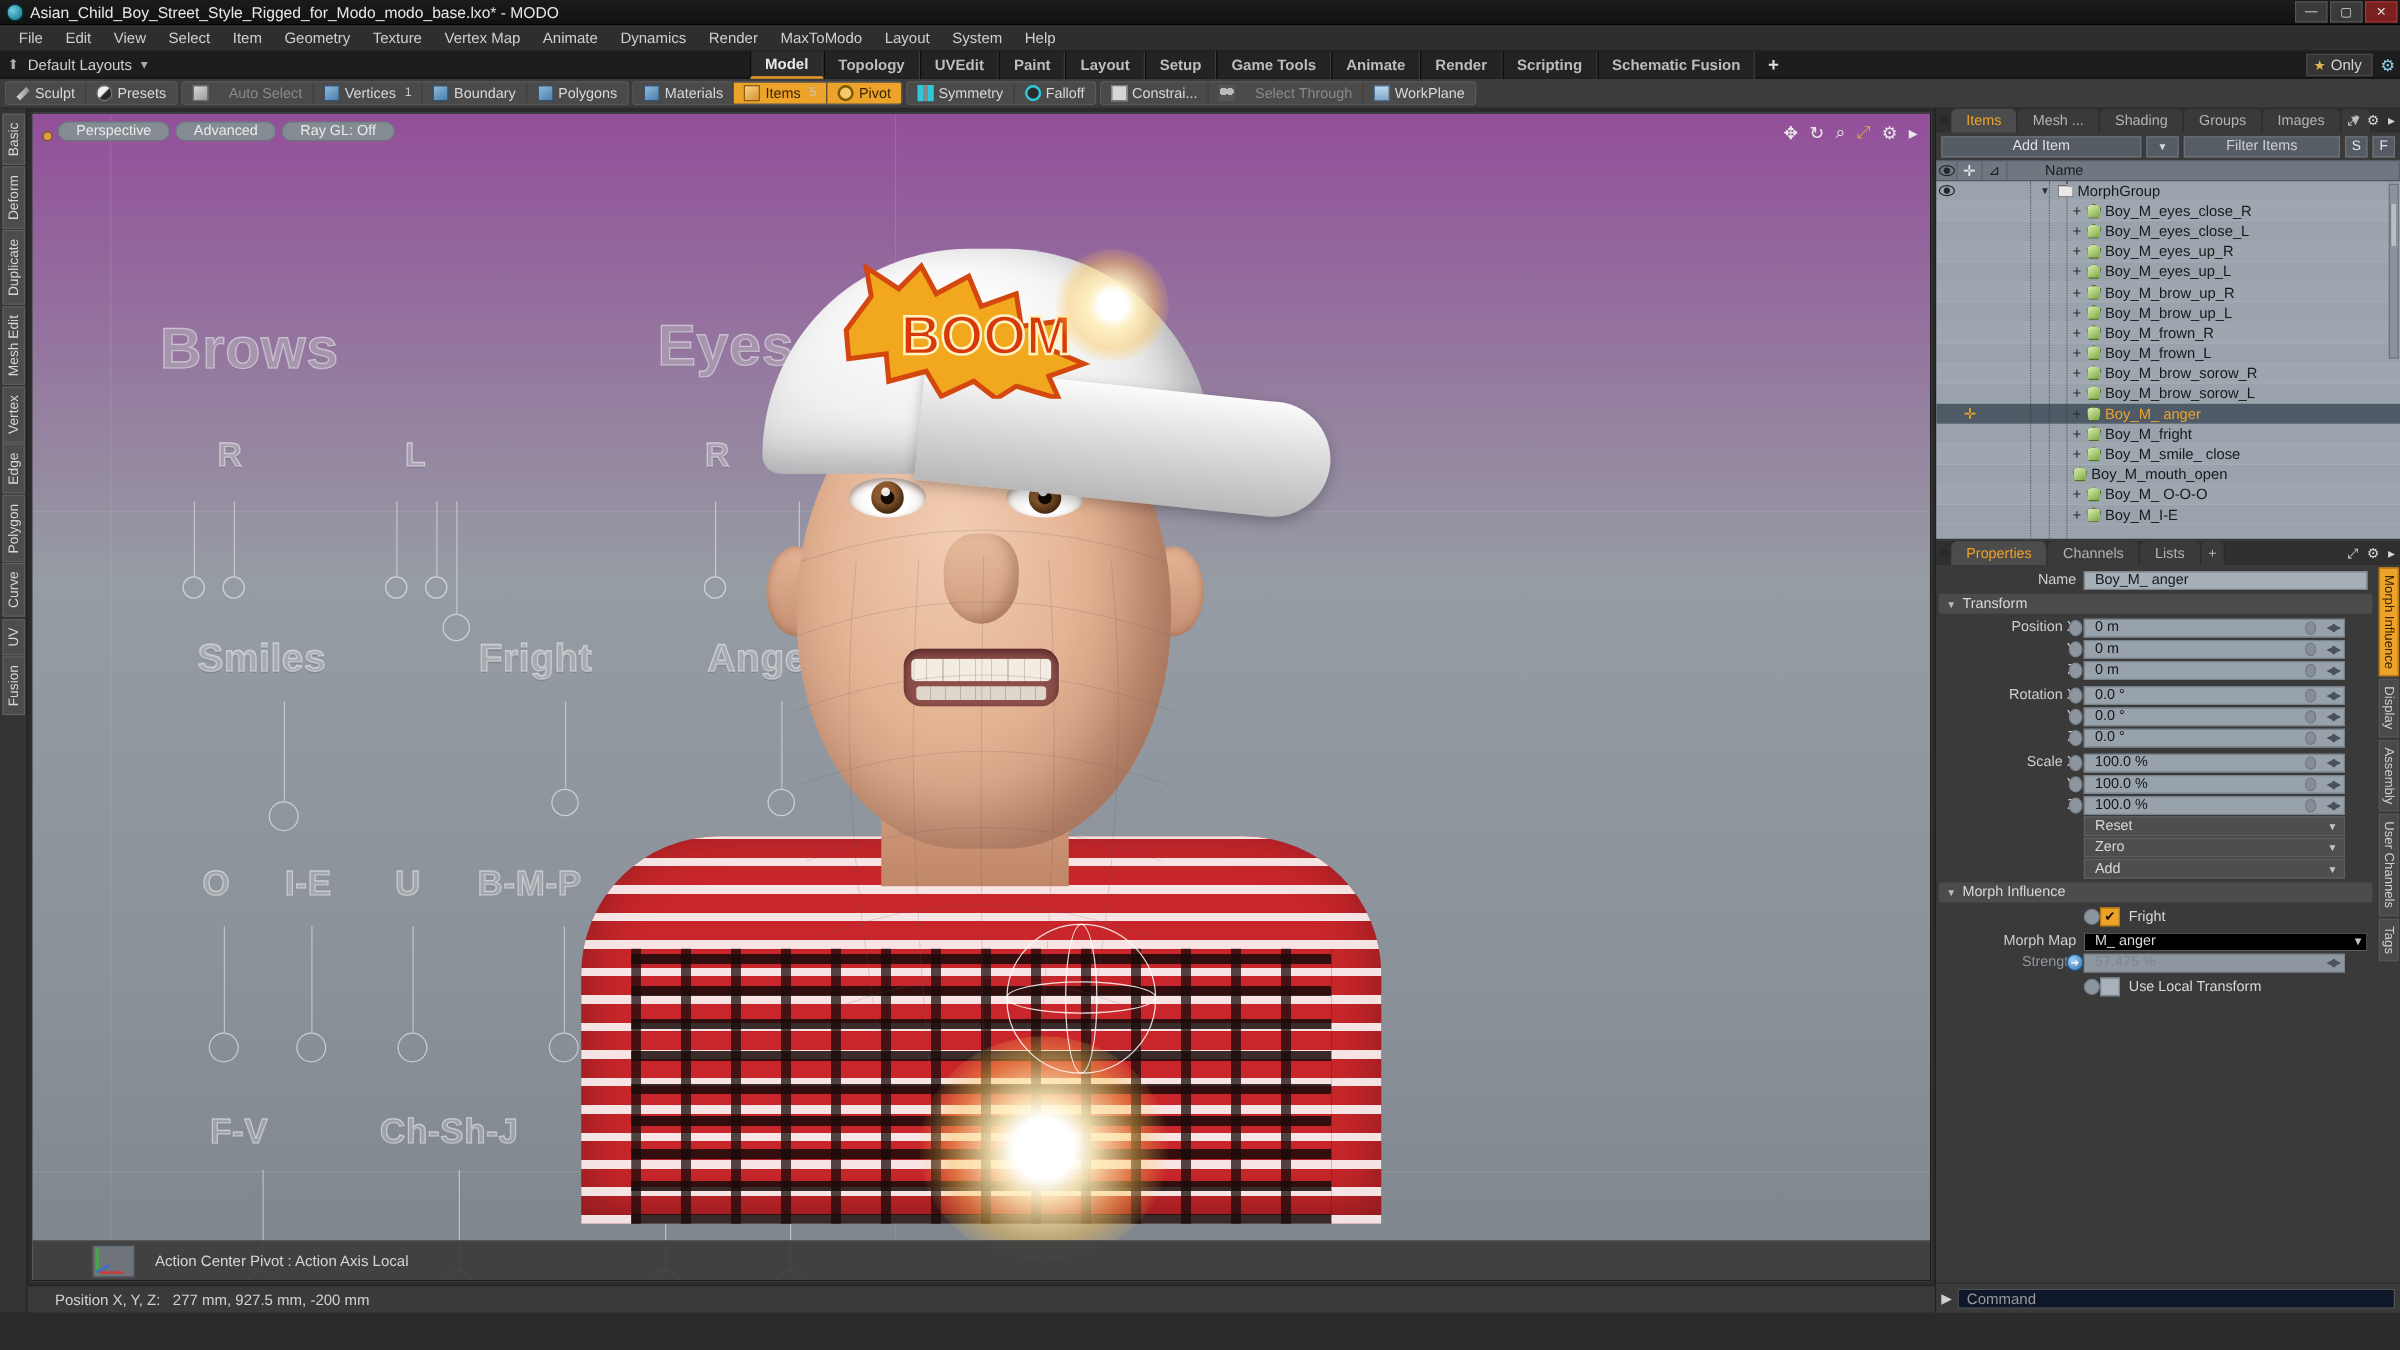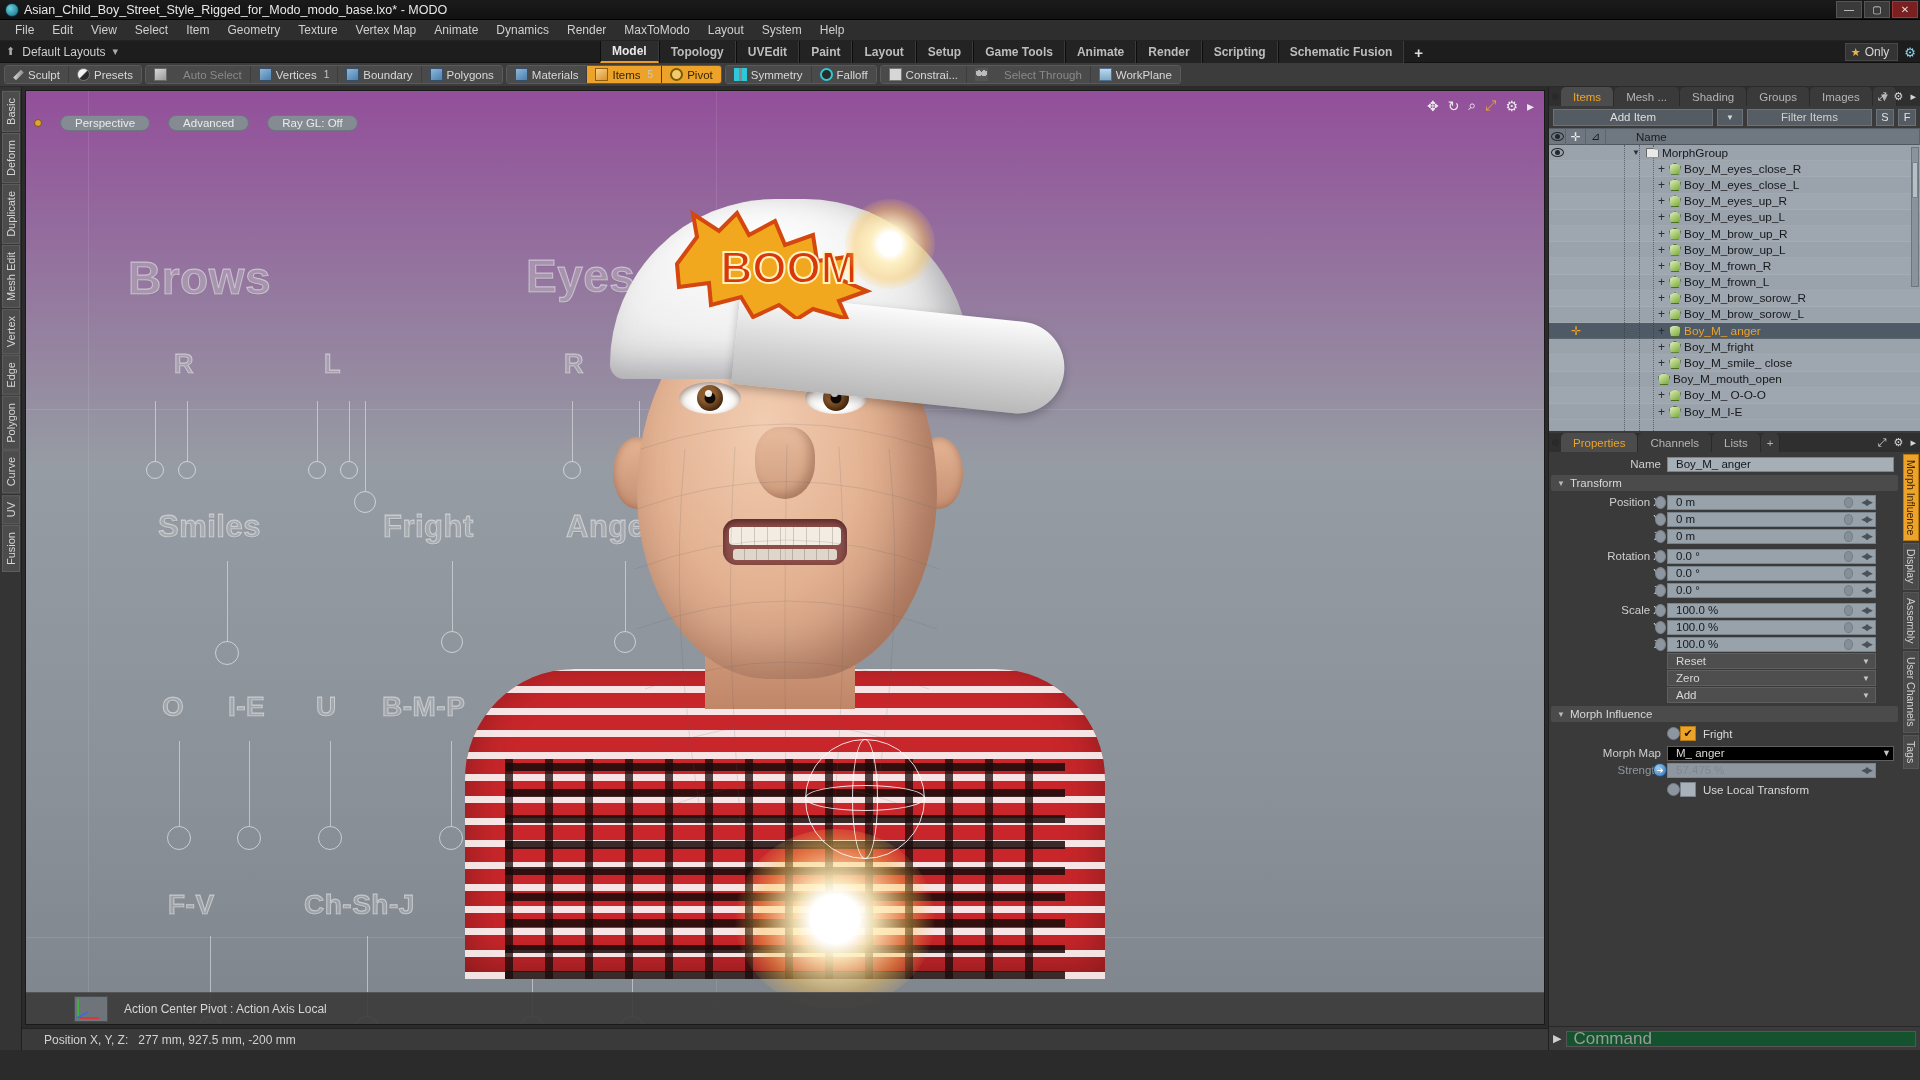--- a/index.html
+++ b/index.html
@@ -78,21 +78,21 @@
 
   .centercol{ flex:1; display:flex; flex-direction:column; min-width:0;}
   .viewportwrap{ flex:1; position:relative; margin:3px; background:#8d949b;
     border:1px solid #1a1a1a; overflow:hidden;}
 
   
   .vp-bg{ position:absolute; inset:0;
     background:linear-gradient(180deg,#9aa1a8 0%,#9097 0%,#969ca3 40%,#8b9199 75%,#7f858c 100%);}
   .vp-grid-line{ position:absolute; background:rgba(255,255,255,.10);}
 
-  .vp-tabs{ position:absolute; left:8px; top:24px; display:flex; align-items:center; gap:18px; z-index:6;}
+  .vp-tabs{ position:absolute; left:8px; top:6px; display:flex; align-items:flex-end; gap:4px; z-index:6;}
   .vp-dot{ width:8px;height:8px;border-radius:50%;background:#e0a33a;border:1px solid #7a5410;}
   .vp-pill{ background:#848b92; border:1px solid #6d757d; border-radius:9px; padding:1px 14px;
     font-size:11.5px; color:#eaeaea;}
   .vp-icons{ position:absolute; right:10px; top:6px; display:flex; gap:9px; z-index:6;
     color:#e9e9e9; font-size:14px; align-items:center;}
   .vp-icons .orange{ color:#e9a832;}
 
   .vp-hud{ position:absolute; right:10px; bottom:36px; text-align:right; z-index:6;
     font-size:11.5px; color:#d8d8d8; line-height:1.32;}
   .vp-hud .hl{ color:#e3b24a;}
@@ -271,22 +271,22 @@
   .ckbox.off{ background:#a9b2ba; border-color:#7a838c;}
   .cklabel{ margin-left:7px; font-size:11.5px; color:#d8d8d8;}
   .pfield.dis{ color:#7e878f; background:#8e979f;}
   .bluebtn{ position:absolute; left:-15px; width:14px;height:14px;border-radius:50%;
     background:radial-gradient(circle at 35% 35%,#9fd0f5,#2a6aa8); border:1px solid #1d4d7d;
     display:flex;align-items:center;justify-content:center; color:#fff; font-size:8px;}
 
   .cmdbar{ height:24px; background:#3a3a3a; border-top:1px solid #282828;
     display:flex; align-items:center; padding:0 4px; gap:5px;}
   .cmd-arrow{ color:#cfcfcf; font-size:11px;}
-  .cmdinput{ flex:1; height:16px; background:#14532d; border:1px solid #555;
-    display:flex; align-items:center; padding-left:6px; font-size:17px; color:#9a9a9a;}
+  .cmdinput{ flex:1; height:16px; background:#0f172a; border:1px solid #555;
+    display:flex; align-items:center; padding-left:6px; font-size:12px; color:#9a9a9a;}
 </style>
 </head>
 <body>
 
 <div class="titlebar">
   <span class="tb-icon"></span>
   <span class="tb-title">Asian_Child_Boy_Street_Style_Rigged_for_Modo_modo_base.lxo* - MODO</span>
   <div class="tb-buttons">
     <div class="tb-btn">—</div>
     <div class="tb-btn">▢</div>

